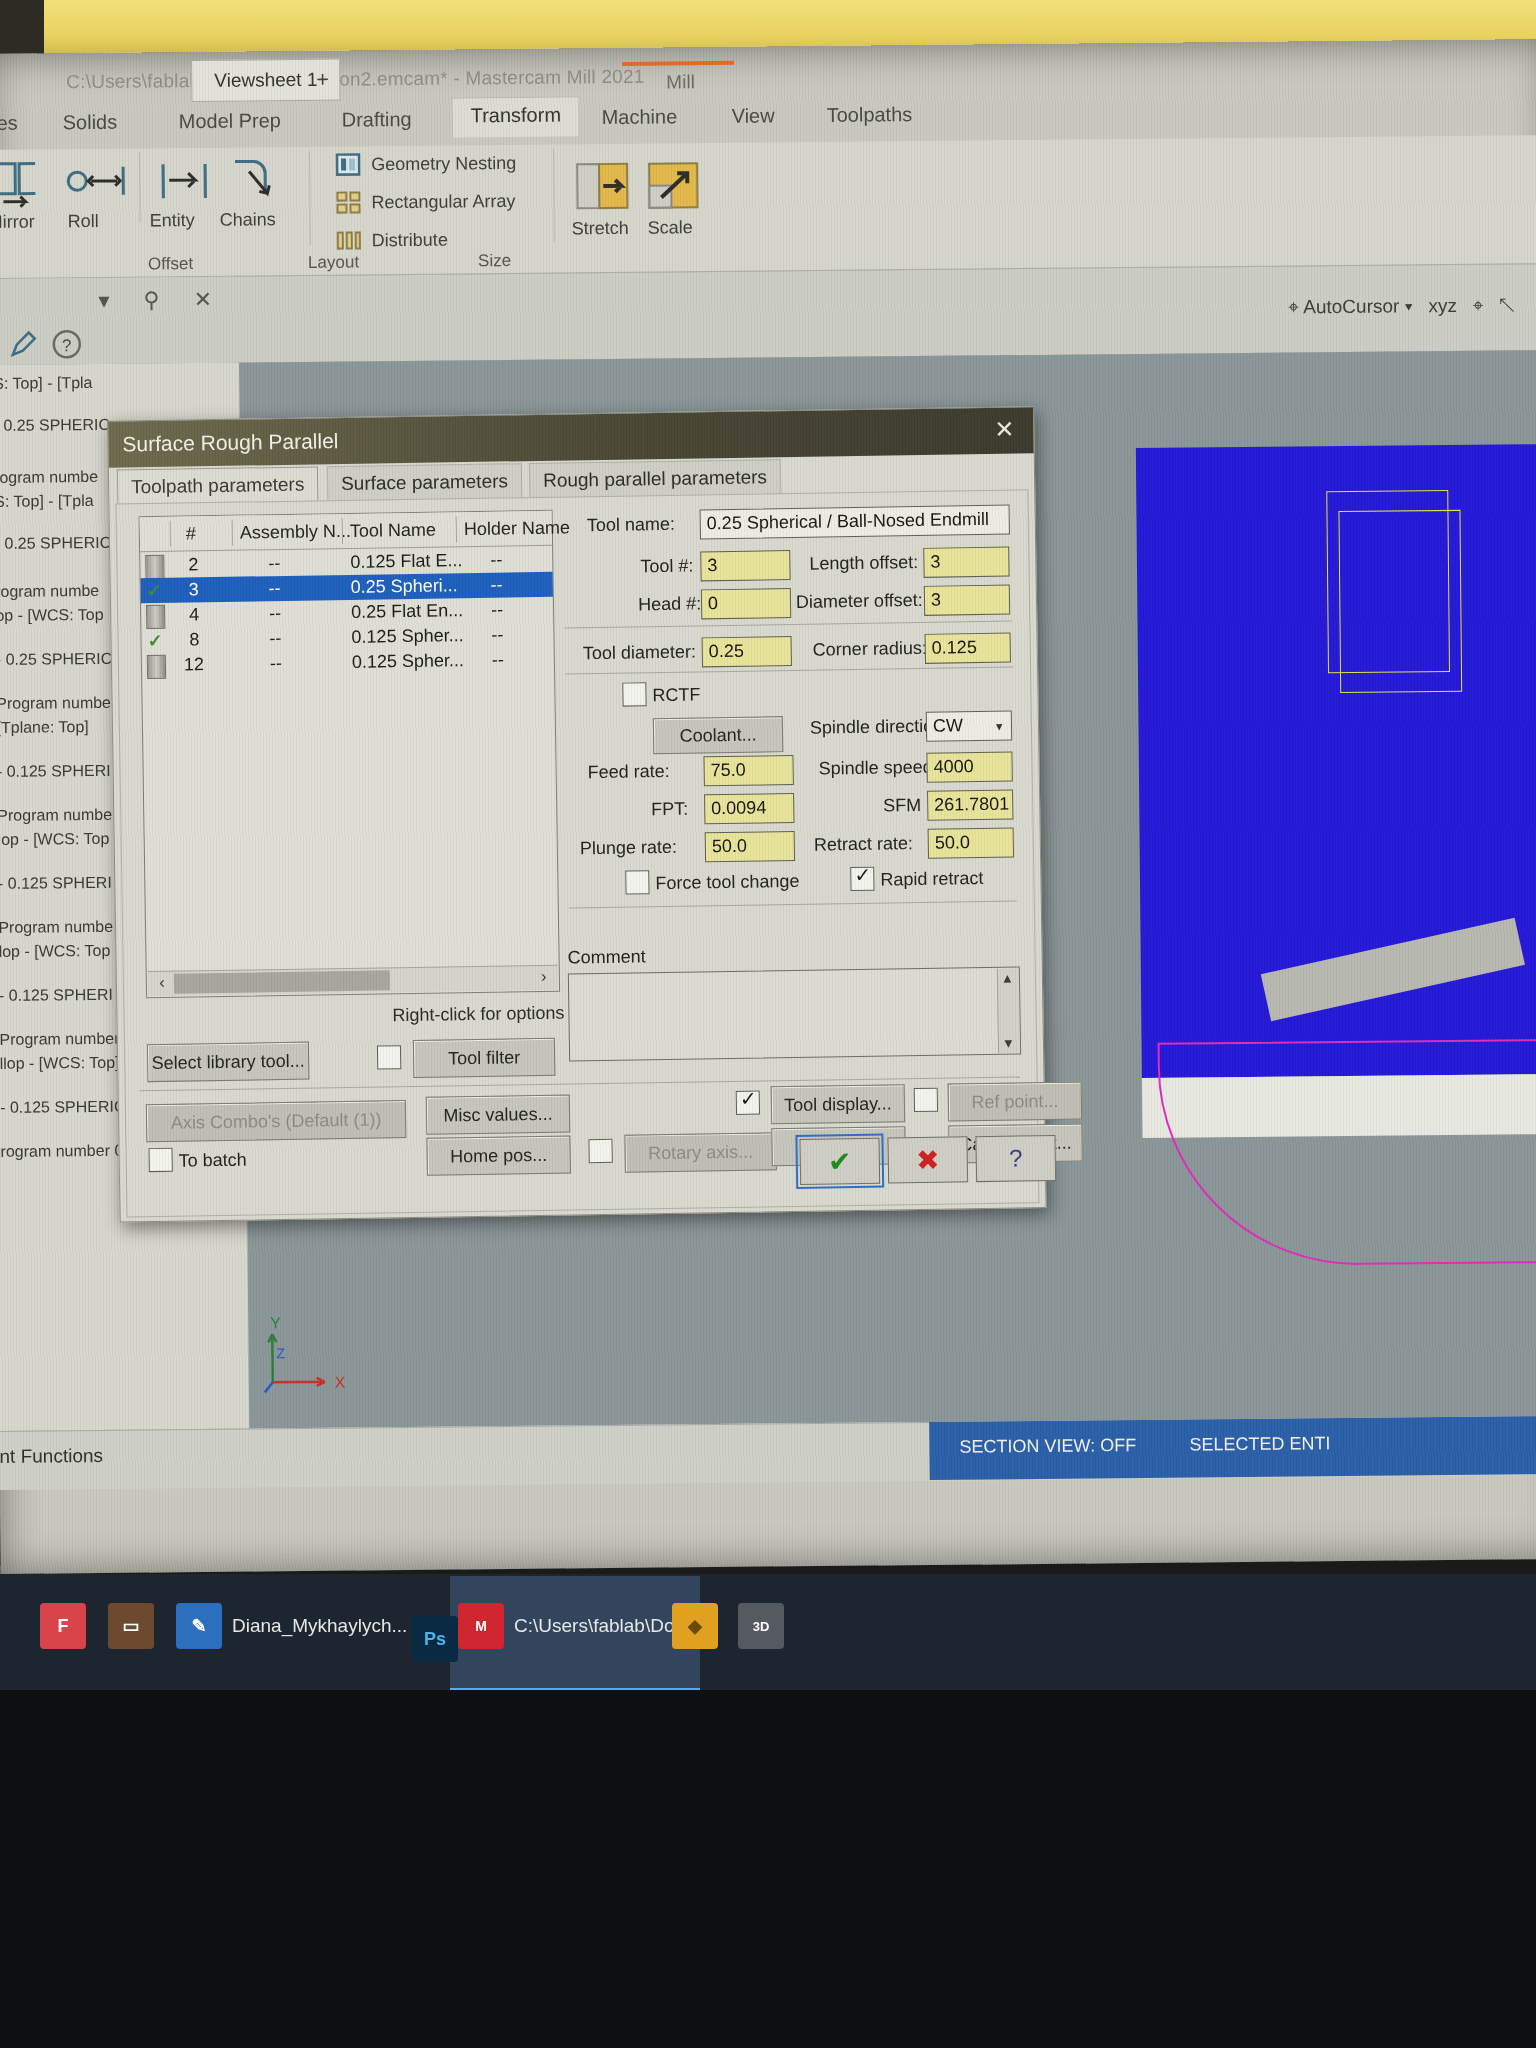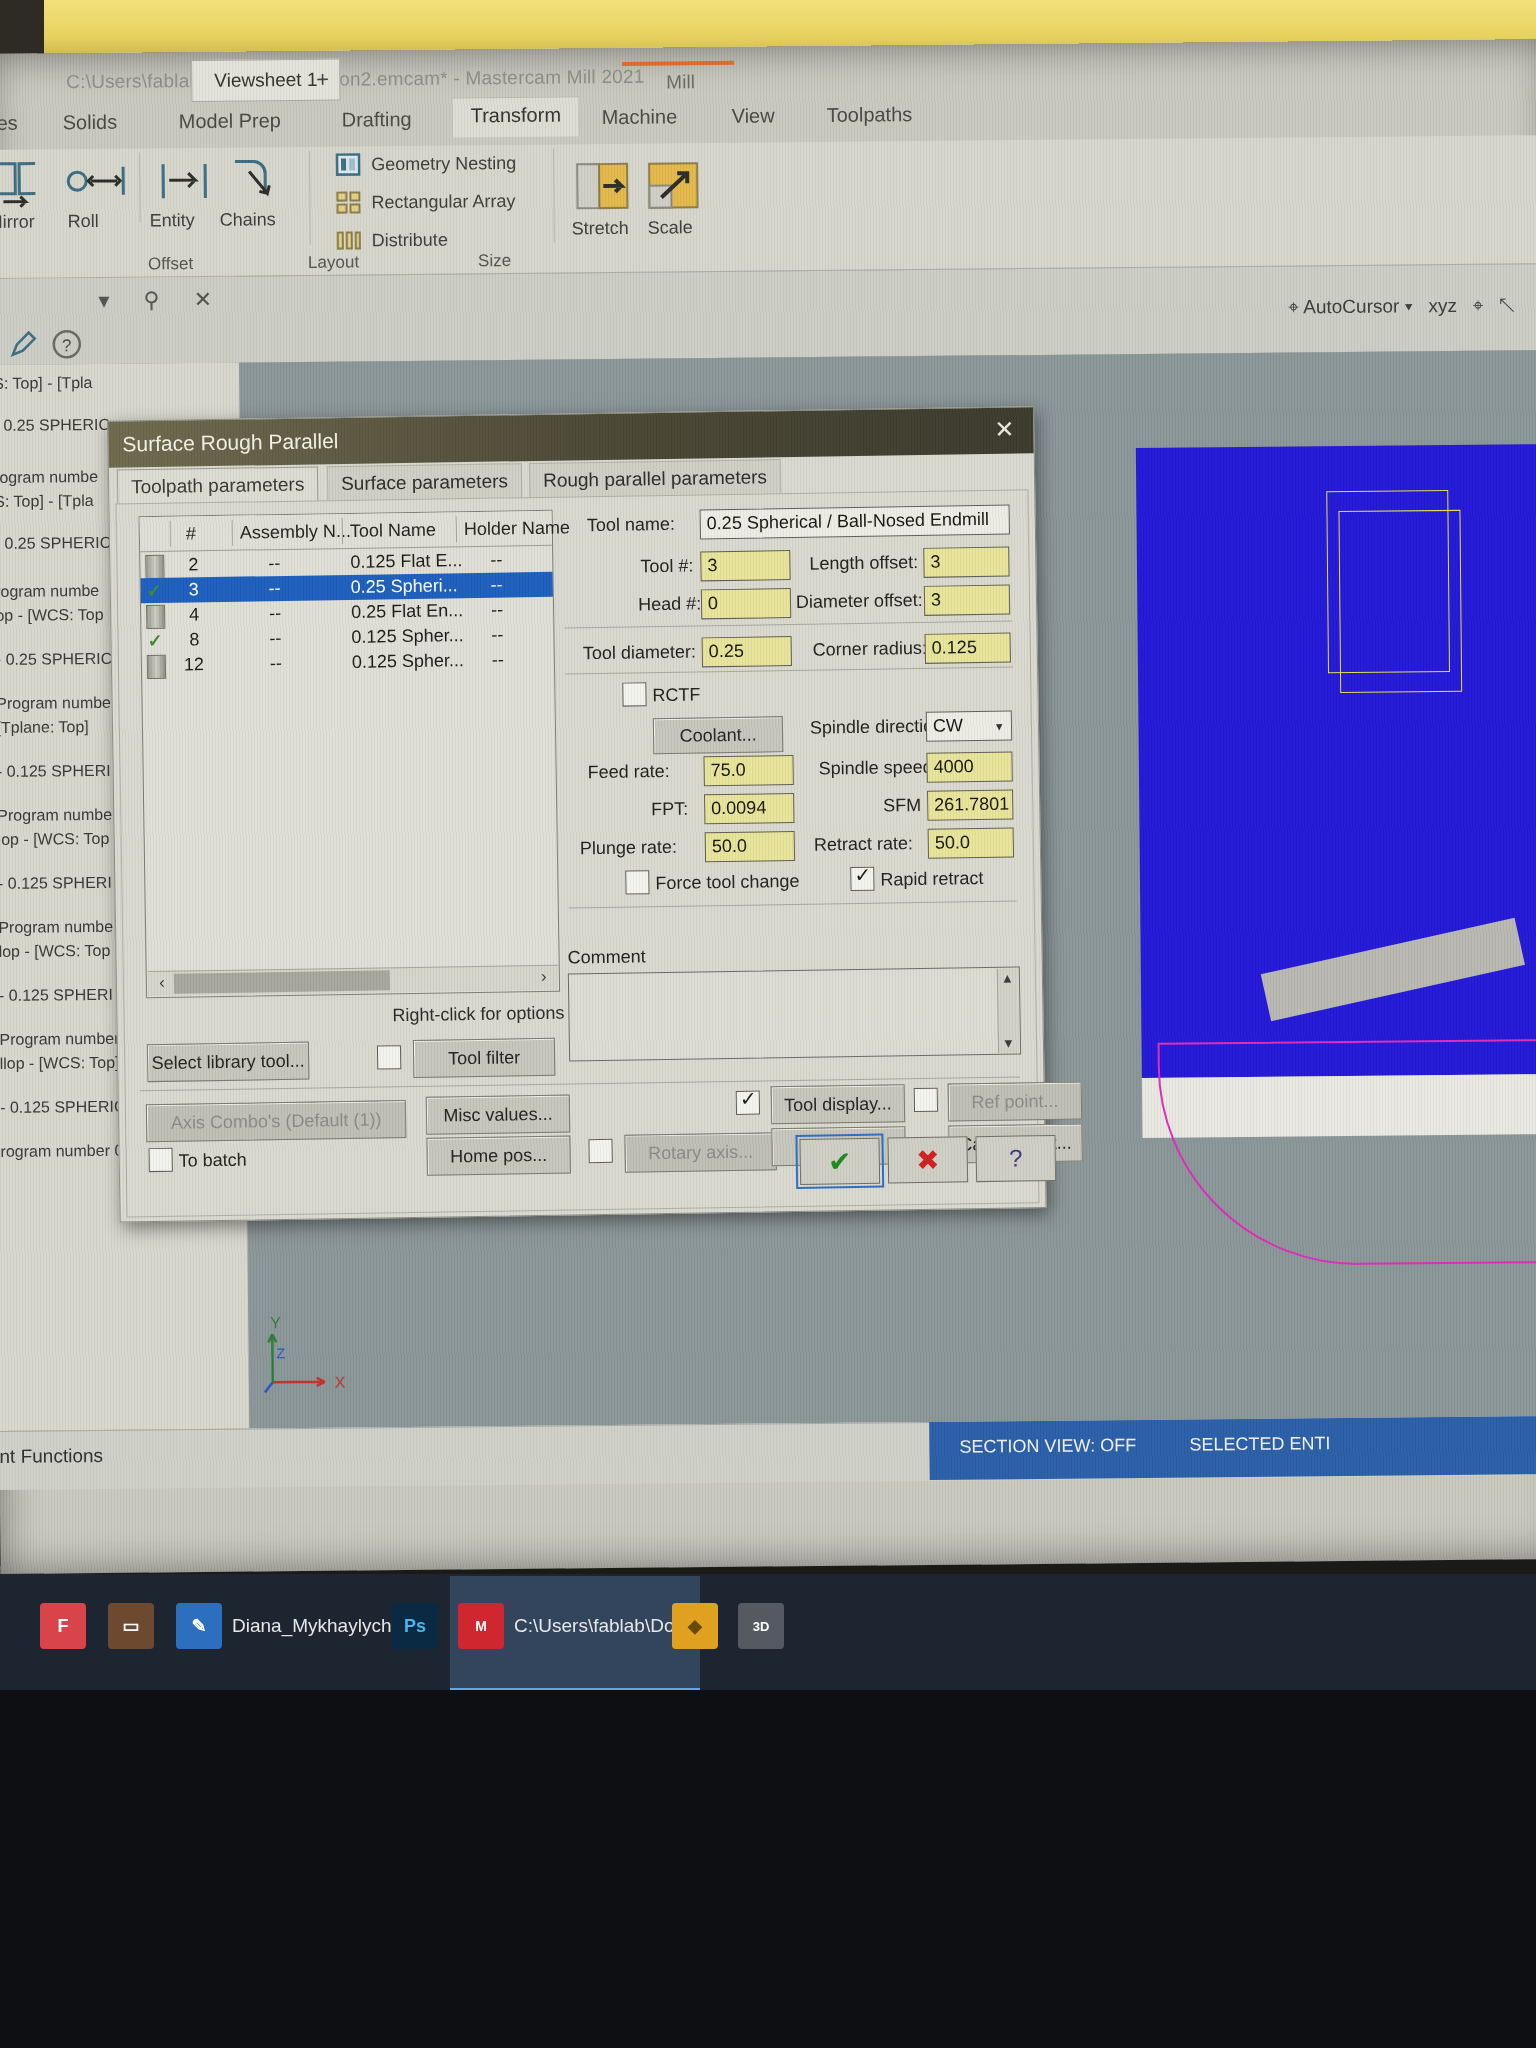--- a/index.html
+++ b/index.html
@@ -488,21 +488,21 @@
   <div class="tbitem" style="left:40px;">
     <div class="tbbox" style="background:#d9434a;">F</div>
   </div>
   <div class="tbitem" style="left:108px;">
     <div class="tbbox" style="background:#6d4a2f;">▭</div>
   </div>
   <div class="tbitem" style="left:176px;">
     <div class="tbbox" style="background:#2b6fbe;">✎</div>
     <span>Diana_Mykhaylych...</span>
   </div>
-  <div class="tbitem" style="left:392px;">
+  <div class="tbitem" style="left:412px;align-items:flex-end;">
     <div class="tbbox" style="background:#0a2a43;color:#4ab4ef;">Ps</div>
   </div>
   <div class="tbitem" style="left:458px;">
     <div class="tbbox" style="background:#cf2630;font-size:14px;line-height:1;flex-direction:column;">
       <span>M</span>
     </div>
     <span>C:\Users\fablab\Do...</span>
   </div>
   <div class="tbitem" style="left:672px;">
     <div class="tbbox" style="background:#e0a020;color:#6a4a00;">◆</div>

